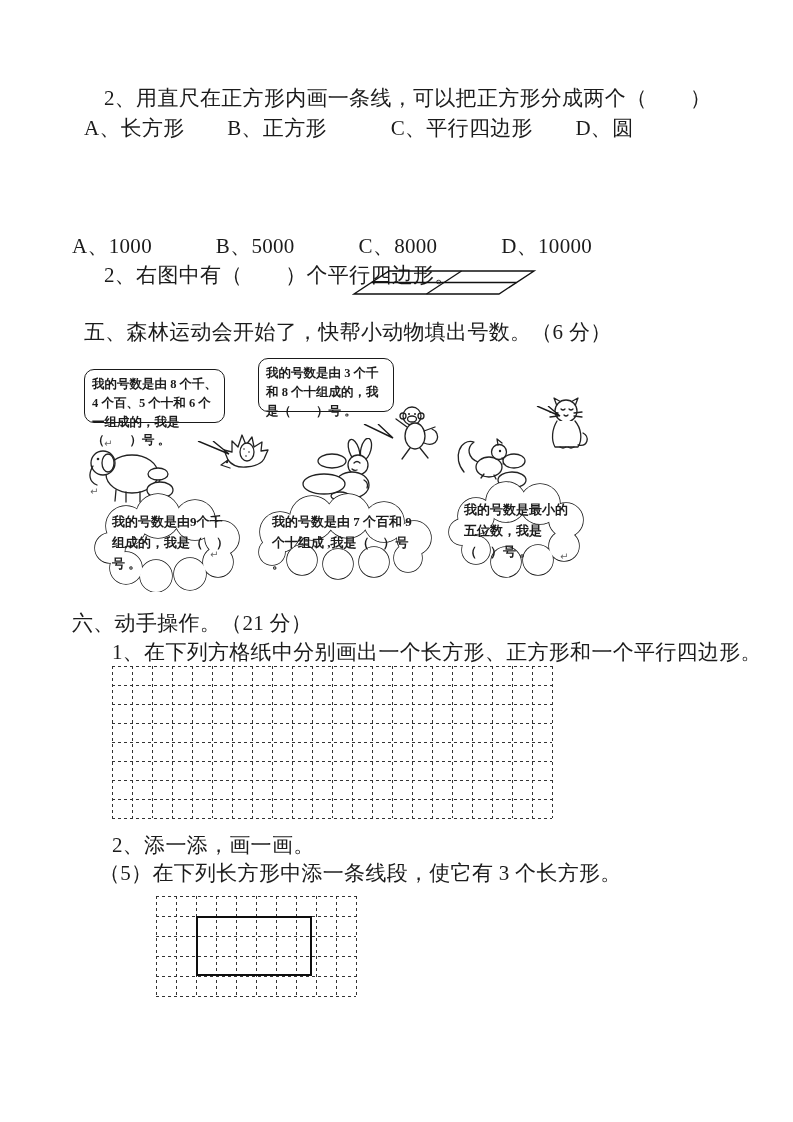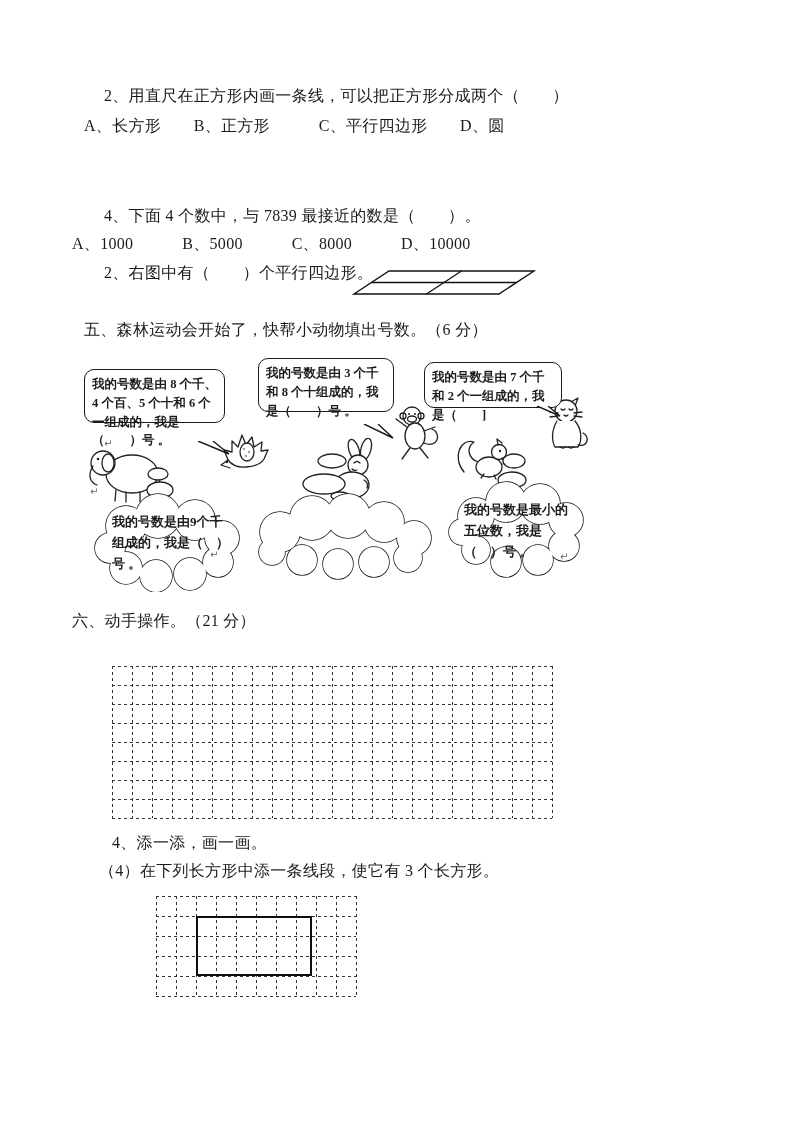--- a/index.html
+++ b/index.html
@@ -1,18 +1,18 @@
 <!DOCTYPE html>
 <html><head>
 <meta charset="utf-8">
 <style>
   html,body{margin:0;padding:0;background:#e8e8e8;}
   .page{position:relative;width:793px;height:1122px;margin:0 auto;background:#ffffff;overflow:hidden;
         font-family:"Liberation Serif","DejaVu Serif",serif;color:#1b1b1b;}
-  .line{position:absolute;white-space:nowrap;font-size:16px;line-height:1.2;letter-spacing:0.3px;}
+  .line{position:absolute;white-space:nowrap;font-size:21px;line-height:1.2;letter-spacing:0.3px;}
   .bub{position:absolute;box-sizing:border-box;border:1.6px solid #1a1a1a;border-radius:10px;background:#fff;
        font-weight:bold;font-size:12.5px;line-height:1.5;padding:5px 7px;z-index:2;}
   .tail{position:absolute;z-index:3;}
   .cloud-svg{position:absolute;z-index:1;}
   .cloudtext{position:absolute;font-weight:bold;font-size:13px;line-height:1.6;z-index:3;}
   .animal{position:absolute;z-index:1;}
   .thought{position:absolute;z-index:1;}
   .figure{position:absolute;}
   .grid{position:absolute;}
   .solidrect{position:absolute;border:2.2px solid #0d0d0d;z-index:2;}
@@ -22,21 +22,20 @@
   .inkfill{fill:#222;stroke:none;}
   .whitefill{fill:#fff;}
 </style>
 </head>
 <body>
 
 <div class="page">
 
   <div class="line" style="left:104px;top:86px">2、用直尺在正方形内画一条线，可以把正方形分成两个（　　）</div>
   <div class="line" style="left:84px;top:116px">A、长方形　　B、正方形　　　C、平行四边形　　D、圆</div>
-  <div class="line" style="left:104px;top:206px">4、下面 4 个数中，与 7839 最接近的数是（　　）。</div>
   <div class="line" style="left:72px;top:234px">A、1000　　　B、5000　　　C、8000　　　D、10000</div>
   <div class="line" style="left:104px;top:263px">2、右图中有（　　）个平行四边形。</div>
 
   <span class="figure" style="left:352px;top:262px">
     <svg width="190" height="38">
       <polygon points="2,32 37,9 182,9 147,32" fill="none" stroke="#111" stroke-width="1.4"></polygon>
       <line x1="19.5" y1="20.5" x2="164.5" y2="20.5" stroke="#111" stroke-width="1.3"></line>
       <line x1="109.5" y1="9" x2="74.5" y2="32" stroke="#111" stroke-width="1.3"></line>
     </svg>
   </span>
@@ -50,21 +49,20 @@
       </svg>
   </span>
 
   <div class="bub" style="left:258px;top:358px;width:136px;height:54px">我的号数是由 3 个千和 8 个十组成的，我是（　　）号 。</div>
   <span class="tail" style="left:362px;top:424px">
     <svg width="34" height="17">
         <path d="M2,0 L31,14 L16,0" fill="#fff" stroke="#1a1a1a" stroke-width="1.4"></path>
       </svg>
   </span>
 
-  <div class="bub" style="left:424px;top:362px;width:138px;height:46px">我的号数是由 7 个千和 2 个一组成的，我是（　　]</div>
   <span class="tail" style="left:535px;top:406px">
     <svg width="28" height="13">
         <path d="M2,0 L25,10 L13,0" fill="#fff" stroke="#1a1a1a" stroke-width="1.4"></path>
       </svg>
   </span>
 
   <span class="animal" style="left:88px;top:438px">
     <svg width="78" height="66">
       <ellipse class="ink whitefill" cx="44" cy="36" rx="26" ry="19"></ellipse>
       <path class="ink" d="M28,52 L27,63 M38,54 L38,64 M52,54 L52,64 M60,50 L62,61 M69,32 q6,6 2,12"></path>
@@ -194,20 +192,21 @@
         <circle cx="98" cy="24" r="22" fill="#fff"></circle>
         <circle cx="134" cy="30" r="20" fill="#fff"></circle>
         <circle cx="164" cy="46" r="17" fill="#fff"></circle>
         <circle cx="158" cy="66" r="14" fill="#fff"></circle>
         <circle cx="124" cy="70" r="15" fill="#fff"></circle>
         <circle cx="88" cy="72" r="15" fill="#fff"></circle>
         <circle cx="52" cy="68" r="15" fill="#fff"></circle>
         <circle cx="22" cy="60" r="13" fill="#fff"></circle>
       </svg>
   </span>
+  <div class="cloudtext" style="left:272px;top:512px;width:152px">我的号数是由 7 个百和 9 个十组成 ,我是（　）号 。</div>
 
   <span class="cloud-svg" style="left:446px;top:476px">
     <svg width="144" height="104">
         <circle cx="30" cy="40" r="18" fill="#fff" stroke="#1a1a1a" stroke-width="1.5"></circle>
         <circle cx="60" cy="26" r="20" fill="#fff" stroke="#1a1a1a" stroke-width="1.5"></circle>
         <circle cx="94" cy="28" r="20" fill="#fff" stroke="#1a1a1a" stroke-width="1.5"></circle>
         <circle cx="120" cy="44" r="17" fill="#fff" stroke="#1a1a1a" stroke-width="1.5"></circle>
         <circle cx="118" cy="70" r="15" fill="#fff" stroke="#1a1a1a" stroke-width="1.5"></circle>
         <circle cx="92" cy="84" r="15" fill="#fff" stroke="#1a1a1a" stroke-width="1.5"></circle>
         <circle cx="60" cy="86" r="15" fill="#fff" stroke="#1a1a1a" stroke-width="1.5"></circle>
@@ -225,20 +224,21 @@
       </svg>
   </span>
   <div class="cloudtext" style="left:464px;top:500px;width:112px">我的号数是最小的五位数，我是（　）号 。</div>
 
   <span class="retmark" style="left:104px;top:438px">↵</span>
   <span class="retmark" style="left:90px;top:486px">↵</span>
   <span class="retmark" style="left:210px;top:549px">↵</span>
   <span class="retmark" style="left:560px;top:551px">↵</span>
 
   <div class="line" style="left:72px;top:611px">六、动手操作。（21 分）</div>
+  <div class="line" style="left:112px;top:640px">1、在下列方格纸中分别画出一个长方形、正方形和一个平行四边形。</div>
 
   <div class="grid" style="left:112px;top:666px">
       <svg width="441" height="153">
         <line x1="0.5" y1="0" x2="0.5" y2="152" stroke="#333" stroke-width="1" stroke-dasharray="3,3"></line>
         <line x1="20.5" y1="0" x2="20.5" y2="152" stroke="#333" stroke-width="1" stroke-dasharray="3,3"></line>
         <line x1="40.5" y1="0" x2="40.5" y2="152" stroke="#333" stroke-width="1" stroke-dasharray="3,3"></line>
         <line x1="60.5" y1="0" x2="60.5" y2="152" stroke="#333" stroke-width="1" stroke-dasharray="3,3"></line>
         <line x1="80.5" y1="0" x2="80.5" y2="152" stroke="#333" stroke-width="1" stroke-dasharray="3,3"></line>
         <line x1="100.5" y1="0" x2="100.5" y2="152" stroke="#333" stroke-width="1" stroke-dasharray="3,3"></line>
         <line x1="120.5" y1="0" x2="120.5" y2="152" stroke="#333" stroke-width="1" stroke-dasharray="3,3"></line>
@@ -263,22 +263,22 @@
         <line x1="0" y1="38.5" x2="440" y2="38.5" stroke="#333" stroke-width="1" stroke-dasharray="3,3"></line>
         <line x1="0" y1="57.5" x2="440" y2="57.5" stroke="#333" stroke-width="1" stroke-dasharray="3,3"></line>
         <line x1="0" y1="76.5" x2="440" y2="76.5" stroke="#333" stroke-width="1" stroke-dasharray="3,3"></line>
         <line x1="0" y1="95.5" x2="440" y2="95.5" stroke="#333" stroke-width="1" stroke-dasharray="3,3"></line>
         <line x1="0" y1="114.5" x2="440" y2="114.5" stroke="#333" stroke-width="1" stroke-dasharray="3,3"></line>
         <line x1="0" y1="133.5" x2="440" y2="133.5" stroke="#333" stroke-width="1" stroke-dasharray="3,3"></line>
         <line x1="0" y1="152.5" x2="440" y2="152.5" stroke="#333" stroke-width="1" stroke-dasharray="3,3"></line>
       </svg>
     </div>
 
-  <div class="line" style="left:112px;top:833px">4、添一添，画一画。</div>
-  <div class="line" style="left:99px;top:861px">（4）在下列长方形中添一条线段，使它有 3 个长方形。</div>
+  <div class="line" style="left:112px;top:833px">2、添一添，画一画。</div>
+  <div class="line" style="left:99px;top:861px">（5）在下列长方形中添一条线段，使它有 3 个长方形。</div>
 
   <div class="grid" style="left:156px;top:896px">
       <svg width="201" height="101">
         <line x1="0.5" y1="0" x2="0.5" y2="100" stroke="#333" stroke-width="1" stroke-dasharray="3,3"></line>
         <line x1="20.5" y1="0" x2="20.5" y2="100" stroke="#333" stroke-width="1" stroke-dasharray="3,3"></line>
         <line x1="40.5" y1="0" x2="40.5" y2="100" stroke="#333" stroke-width="1" stroke-dasharray="3,3"></line>
         <line x1="60.5" y1="0" x2="60.5" y2="100" stroke="#333" stroke-width="1" stroke-dasharray="3,3"></line>
         <line x1="80.5" y1="0" x2="80.5" y2="100" stroke="#333" stroke-width="1" stroke-dasharray="3,3"></line>
         <line x1="100.5" y1="0" x2="100.5" y2="100" stroke="#333" stroke-width="1" stroke-dasharray="3,3"></line>
         <line x1="120.5" y1="0" x2="120.5" y2="100" stroke="#333" stroke-width="1" stroke-dasharray="3,3"></line>

